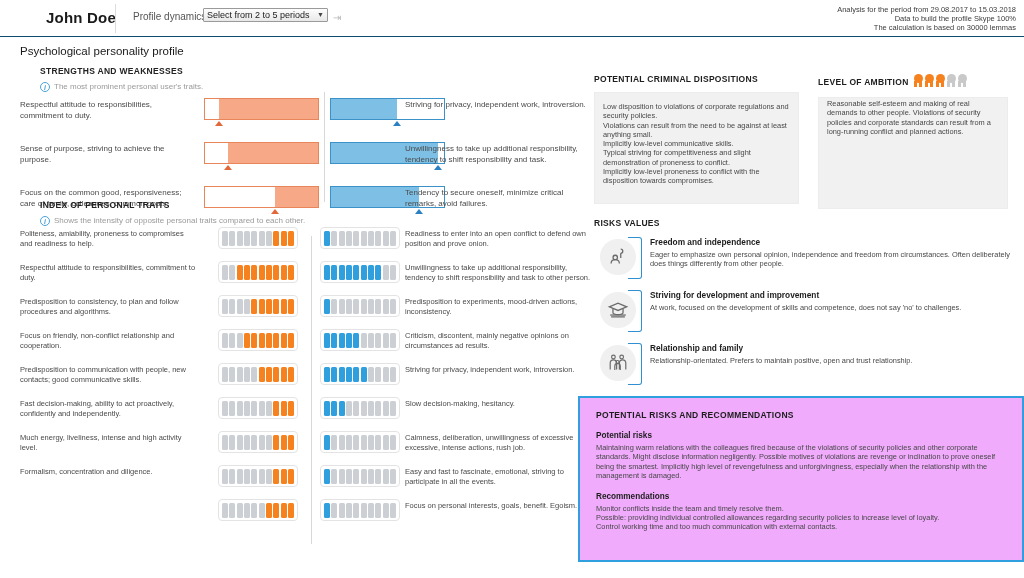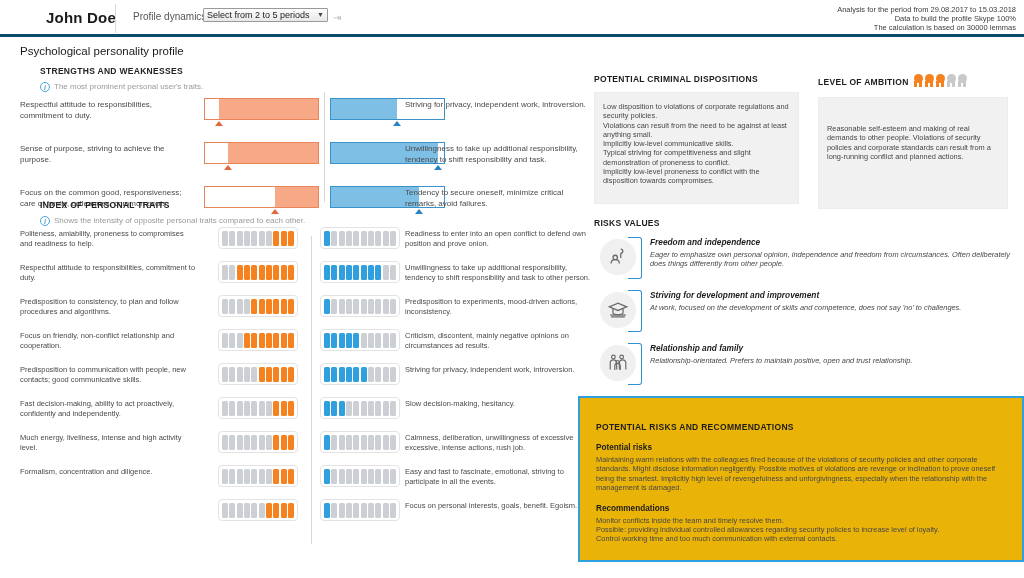--- a/index.html
+++ b/index.html
@@ -7,21 +7,21 @@
   body {
     width:1024px; height:578px;
     background:#ffffff;
     font-family:"Liberation Sans", sans-serif;
     color:#4a4a4a;
     font-size:10px;
     overflow:hidden;
     position:relative;
   }
   
-  .header { position:relative; height:37px; border-bottom:3px solid #0c4a6e; }
+  .header { position:relative; height:37px; border-bottom:1px solid #0c4a6e; }
   .hdr-name {
     position:absolute; left:46px; top:9px;
     font-size:15px; font-weight:bold; color:#1a1a1a; letter-spacing:.2px;
   }
   .hdr-divider { position:absolute; left:115px; top:4px; width:1px; height:29px; background:#dcdcdc; }
   .hdr-dyn-label { position:absolute; left:133px; top:11px; font-size:10px; color:#555; }
   .hdr-select {
     position:absolute; left:203px; top:8px; width:125px; height:14px;
     border:1px solid #9a9a9a; background:linear-gradient(#fdfdfd,#e8e8e8);
     font-family:"Liberation Sans", sans-serif; font-size:9px; color:#222;
@@ -112,40 +112,40 @@
   }
   .medal .tail-l, .medal .tail-r {
     position:absolute; top:7px; width:3px; height:6px;
   }
   .medal .tail-l { left:1.5px; }
   .medal .tail-r { left:6px; }
   .medal.on .disc { background:#f5821f; }
   .medal.on .tail-l, .medal.on .tail-r { background:#f5821f; }
   .medal.off .disc { background:#c9c9c9; }
   .medal.off .tail-l, .medal.off .tail-r { background:#c9c9c9; }
-  #ambition .grey-box { margin-top:8px; height:112px; padding:26px 8px; }
+  #ambition .grey-box { margin-top:8px; height:112px; padding:1px 8px; }
 
   #corevalues { position:absolute; left:594px; top:218px; width:420px; }
-  .cv-item { position:relative; margin-top:9px; min-height:44px; padding-left:56px;font-style:italic; }
+  .cv-item { position:relative; margin-top:9px; min-height:44px; padding-left:56px; }
   .cv-icon-wrap { position:absolute; left:6px; top:0; width:44px; height:42px; }
   .cv-circle {
     position:absolute; left:0; top:2px; width:36px; height:36px;
     border-radius:50%; background:#f0f0f0;
     display:flex; align-items:center; justify-content:center;
   }
   .cv-bracket {
     position:absolute; left:28px; top:0; width:14px; height:42px;
     border:1.6px solid #2f8fd0; border-left:none; border-radius:0 3px 3px 0;
   }
   .cv-title { font-size:8.3px; font-weight:bold; color:#1d1d1d; }
   .cv-desc { font-size:7.4px; line-height:9.4px; color:#474747; margin-top:3px; }
 
   #risks {
     position:absolute; left:578px; top:396px; width:446px; height:166px;
-    border:2px solid #2f9fdd; background:#eab308; padding:24px 16px;
+    border:2px solid #2f9fdd; background:#f0abfc; padding:12px 16px;
   }
   .risk-sub { font-size:8.2px; font-weight:bold; color:#1d1d1d; margin-top:11px; }
   .risk-body { font-size:7.4px; line-height:9.4px; color:#474747; margin-top:3px; }
 </style>
 </head>
 <body>
 
 <div class="header">
   <div class="hdr-name">John Doe</div>
   <div class="hdr-divider"></div>

